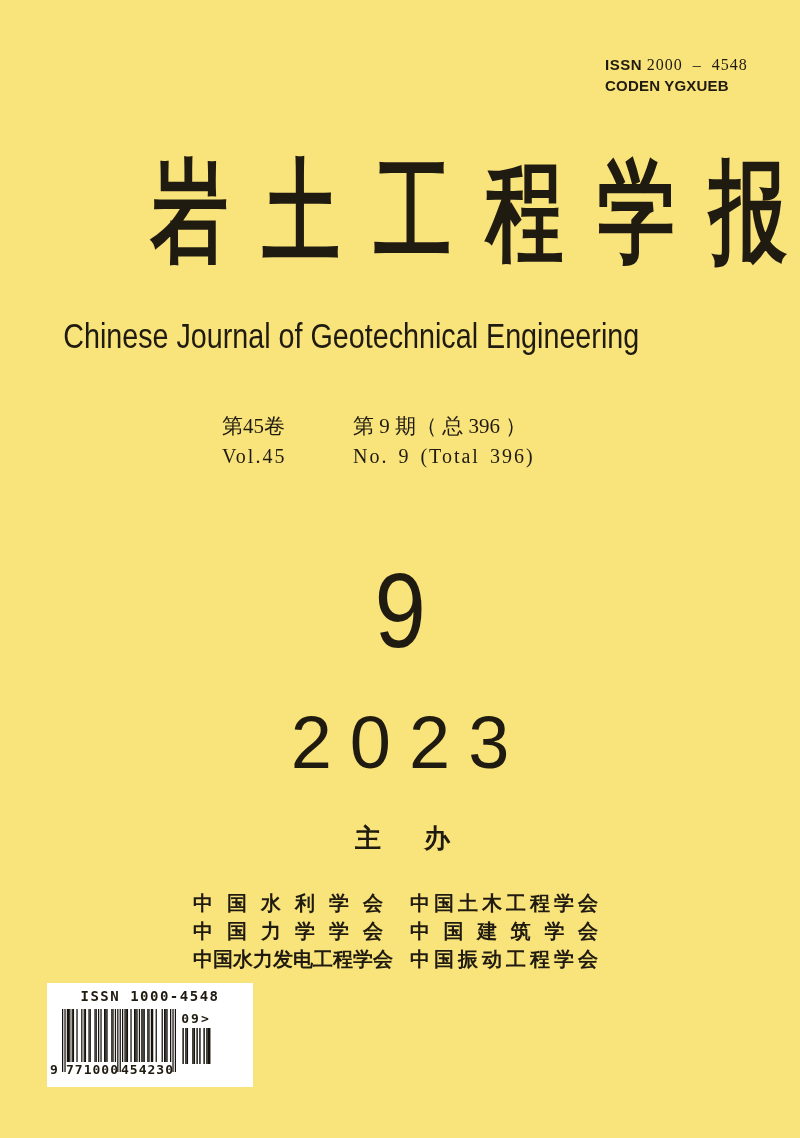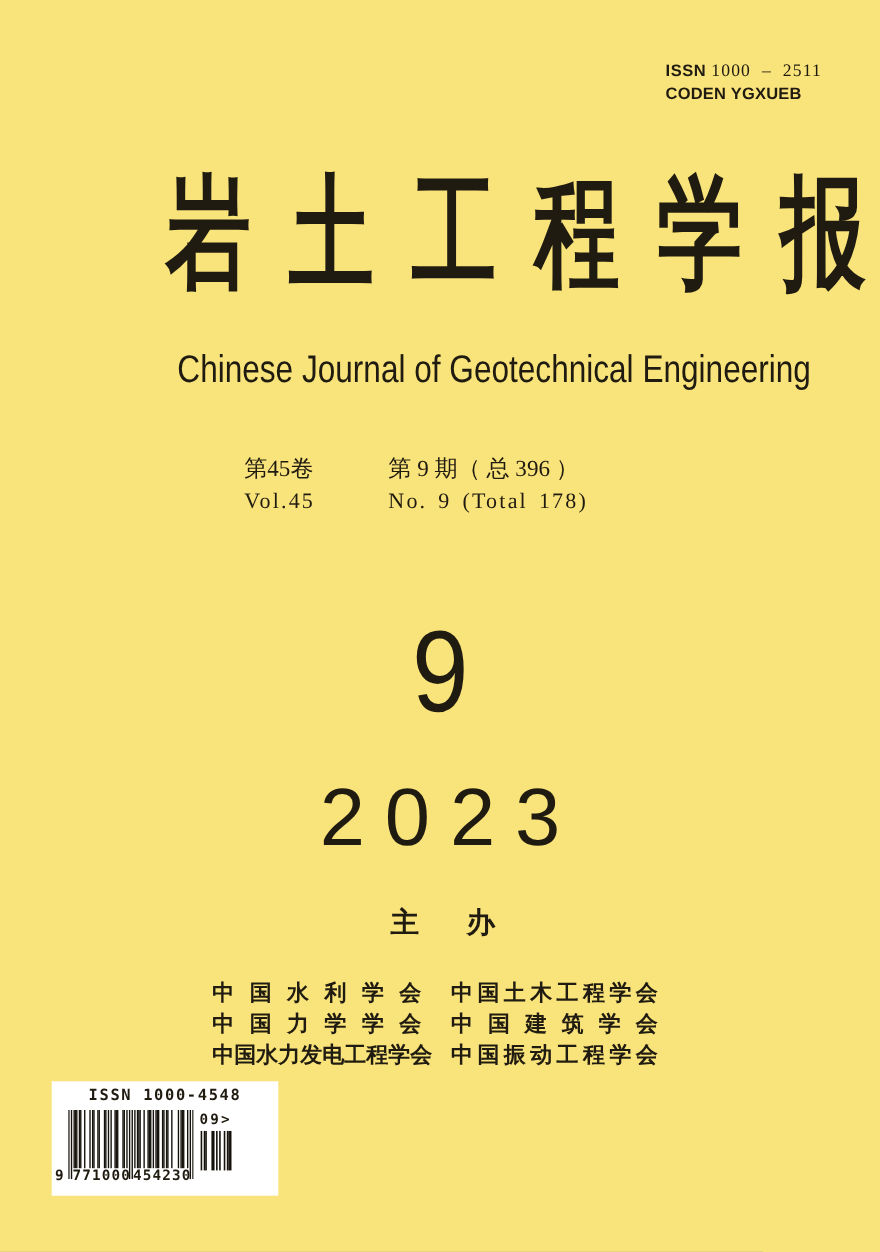--- a/index.html
+++ b/index.html
@@ -22,21 +22,21 @@
   
   .title-cn{
     position:absolute;top:142px;left:0;right:0;text-align:center;
     font-size:112px;line-height:140px;font-weight:700;white-space:nowrap;
   }
   .title-cn .stretch{
     display:inline-block;transform:scaleX(.69);transform-origin:center;
     letter-spacing:50px;margin-right:-50px;
   }
   
-  .title-en{position:absolute;top:318px;left:0;right:0;text-align:right;
+  .title-en{position:absolute;top:318px;left:0;right:0;text-align:left;
     font-size:35px;line-height:36px;font-weight:400;white-space:nowrap;text-decoration:underline;}
   .title-en .stretch{display:inline-block;transform:scaleX(.82);transform-origin:center;}
   
   .issue-info{position:absolute;top:415px;left:222px;display:flex;
     font-family:"Liberation Serif","DejaVu Serif",serif;}
   .issue-info .col1{width:131px;}
   .issue-info .cn{font-size:21px;line-height:22px;white-space:nowrap;}
   .issue-info .en{margin-top:9px;font-size:20px;line-height:21px;letter-spacing:2px;word-spacing:3px;white-space:nowrap;}
   
   .big-issue{position:absolute;top:558px;left:0;right:0;text-align:center;
@@ -71,36 +71,36 @@
     font-size:13px;font-weight:700;letter-spacing:2px;white-space:nowrap;}
   .bc-addon{position:absolute;left:134px;top:45px;}
   svg rect{fill:var(--bar);}
 </style>
 </head>
 <body>
 
 <div class="cover">
 
   <div class="issn-block">
-    <div class="issn-line"><span>ISSN</span> <span class="issn-num">1000 – 2511</span></div>
+    <div class="issn-line"><span>ISSN</span> <span class="issn-num">2000 – 4548</span></div>
     <div class="coden-line">CODEN YGXUEB</div>
   </div>
 
   <h1 class="title-cn"><span class="stretch">岩土工程学报</span></h1>
 
   <div class="title-en"><span class="stretch">Chinese Journal of Geotechnical Engineering</span></div>
 
   <div class="issue-info">
     <div class="col1">
       <div class="cn">第45卷</div>
       <div class="en">Vol.45</div>
     </div>
     <div class="col2">
       <div class="cn">第 9 期（ 总 396 ）</div>
-      <div class="en">No. 9 (Total 178)</div>
+      <div class="en">No. 9 (Total 396)</div>
     </div>
   </div>
 
   <div class="big-issue"><span class="stretch">9</span></div>
 
   <div class="year"><span class="stretch">2023</span></div>
 
   <div class="sponsor-label char-justify">
       <span>主</span>
       <span>办</span>

